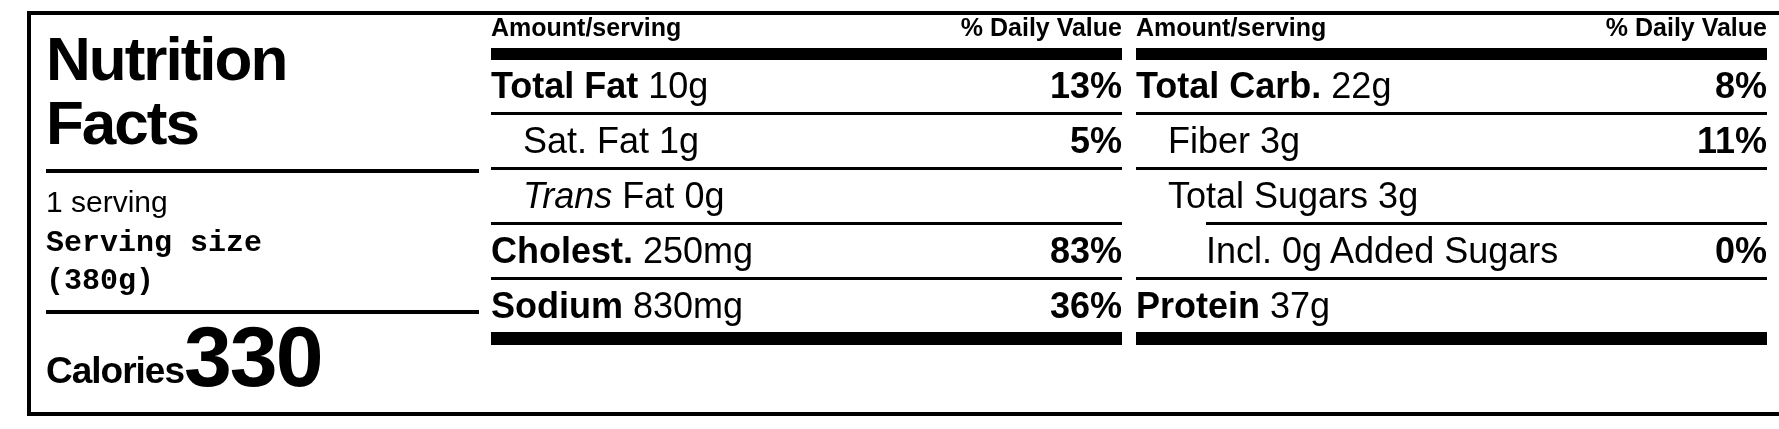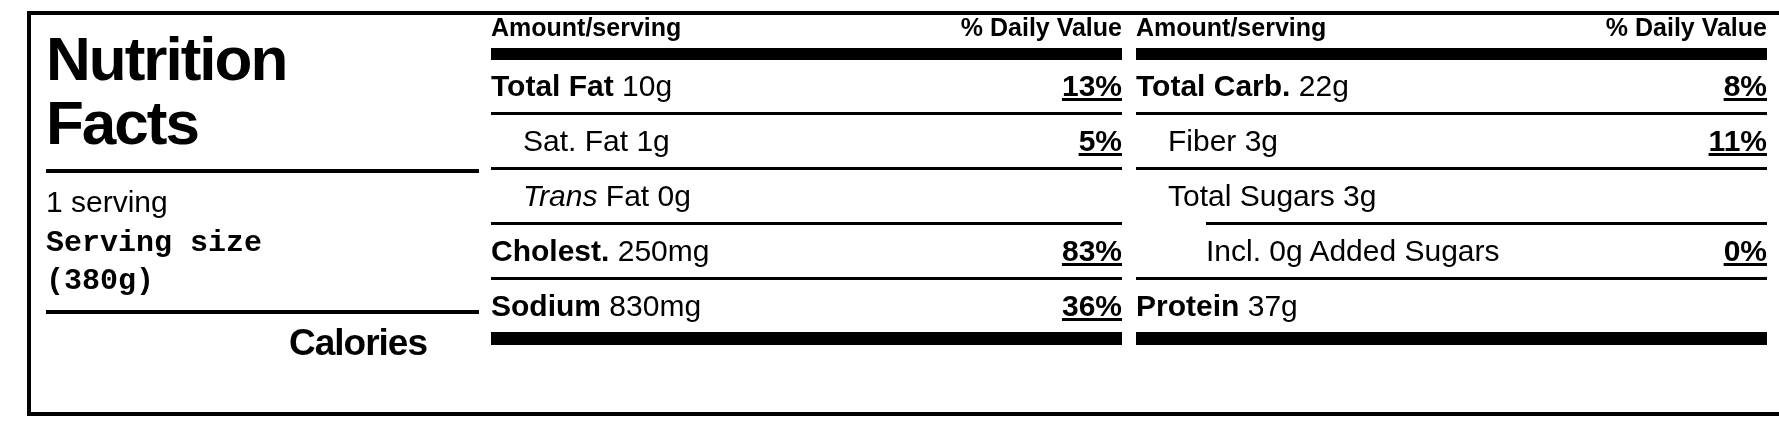--- a/index.html
+++ b/index.html
@@ -28,21 +28,21 @@
   .nf-title{
     font-size:62px;font-weight:bold;line-height:1.03;
     letter-spacing:-2px;white-space:nowrap;
   }
   .lrule{height:4px;background:#000;flex:none;}
   .lrule.r1{margin-top:14px;}
   .lrule.r2{margin-top:10px;}
   .serving-count{font-size:30px;margin-top:11px;line-height:1.2;}
   .serving-size{font-size:30px;font-weight:bold;line-height:1.27;margin-top:4px;font-family:Liberation Mono, monospace;}
   .calories-row{
-    display:flex;justify-content:flex-end;align-items:flex-end;
+    display:flex;justify-content:flex-start;align-items:flex-end;
     margin-top:10px;padding-right:52px;
   }
   .cal-main{font-size:37px;font-weight:bold;line-height:1.0;letter-spacing:-1px;}
   .cal-sub{font-size:27px;font-weight:bold;line-height:1.1;letter-spacing:-0.5px;}
   .cal-value{font-size:86px;font-weight:bold;line-height:0.76;letter-spacing:-2px;}
   
   .cols{
     flex:1;display:grid;
     grid-template-columns:1fr 1fr;
     grid-template-rows:1fr 53px;
@@ -54,24 +54,24 @@
     height:33px;box-sizing:border-box;
     display:flex;justify-content:space-between;align-items:flex-end;
     padding-bottom:6px;
     font-size:25px;font-weight:bold;
   }
   .thickbar{height:12px;background:#000;flex:none;}
   .thickbar.bottom{height:13px;}
   .nrow{
     height:52px;flex:none;
     display:flex;justify-content:space-between;align-items:center;
-    font-size:30px;
+    font-size:36px;
   }
   .nrow .nm{white-space:nowrap;}
-  .nrow .dv{font-weight:bold;white-space:nowrap;text-decoration:underline;}
+  .nrow .dv{font-weight:bold;white-space:nowrap;}
   .nrow.ind1{padding-left:32px;gap:9px;}
   .nrow.ind2{padding-left:70px;}
   .rule{height:3px;background:#000;flex:none;}
   .rule.ind{margin-left:70px;}
   .it{font-style:italic;}
   b{font-weight:bold;}
   
   .micro-footer{
     grid-column:1 / -1;grid-row:2;
     display:flex;align-items:center;
@@ -95,20 +95,21 @@
       <div class="serving-count">1 serving</div>
       <div class="serving-size">
         <div>Serving size</div>
         <div>(380g)</div>
       </div>
       <div class="lrule r2"></div>
       <div class="calories-row">
         <div>
           <div class="cal-main">Calories</div>
         </div>
+        <div class="cal-value">330</div>
       </div>
     </div>
 
     <div class="cols">
 
       <div class="col">
         <div class="col-header">
           <span>Amount/serving</span>
           <span>% Daily Value</span>
         </div>

